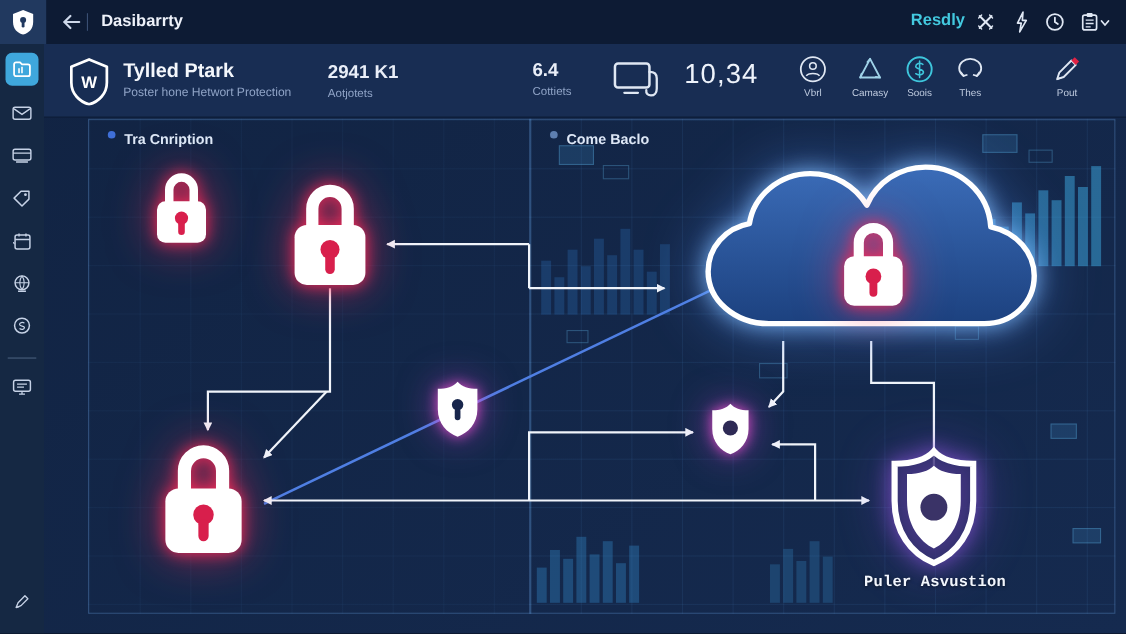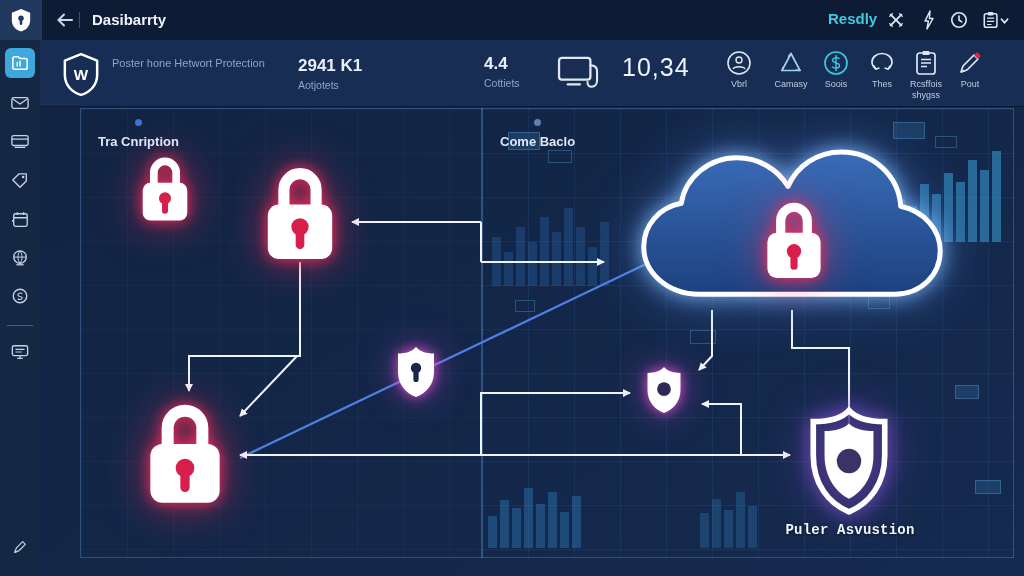--- a/index.html
+++ b/index.html
@@ -31,22 +31,22 @@
   .big-num{font-size:25px;font-weight:300;letter-spacing:1px;color:#eef3fb;}
   .tool{display:flex;flex-direction:column;align-items:center;width:52px;}
   .tool-label{font-size:9px;color:#bfcbdf;margin-top:3px;line-height:1.25;text-align:center;}
   
   .panel{border:1px solid rgba(95,145,205,.38);
          background-image:linear-gradient(rgba(80,150,220,.06) 1px,transparent 1px),
                           linear-gradient(90deg,rgba(80,150,220,.06) 1px,transparent 1px);
          background-size:46px 44px;}
   .panel-right{background-image:linear-gradient(rgba(80,150,220,.10) 1px,transparent 1px),
                           linear-gradient(90deg,rgba(80,150,220,.10) 1px,transparent 1px);}
-  .panel-title{display:flex;align-items:center;gap:8px;font-size:13px;color:#dde7f6;
-               font-weight:600;z-index:6;flex-direction:column;}
+  .panel-title{display:flex;align-items:flex-start;gap:8px;font-size:13px;color:#dde7f6;
+               font-weight:600;z-index:6;}
   .dot{width:7px;height:7px;border-radius:50%;}
   .diagram-label{color:#f2f6fd;font-size:14px;font-weight:600;text-align:center;
                  letter-spacing:.2px;z-index:6;text-shadow:0 1px 3px rgba(0,0,0,.6);line-height:1.5;}
   
   .bars{display:flex;align-items:flex-end;gap:3px;z-index:1;}
   .bars div{width:9px;}
   .crect{border:1px solid rgba(100,190,240,.30);z-index:1;}
   .crect.fill{background:rgba(70,160,220,.18);}
   
   .glow-red{filter:drop-shadow(0 0 7px rgba(255,42,90,.95)) drop-shadow(0 0 20px rgba(255,42,90,.55));}
@@ -304,28 +304,29 @@
       </svg>
     </div>
   </div>
 
   <div class="abs header">
     <svg class="abs" style="left:22px;top:12px;" width="38" height="44" viewBox="0 0 40 46">
       <path d="M20,2 L37,9 V24 C37,35 29,42.5 20,45 C11,42.5 3,35 3,24 V9 Z" fill="none" stroke="#ffffff" stroke-width="2.6" stroke-linejoin="round"></path>
       <text x="20" y="29" text-anchor="middle" font-size="16" font-weight="bold" fill="#ffffff" font-family="Liberation Sans, sans-serif">W</text>
     </svg>
     <div class="abs" style="left:72px;top:14px;">
+      <div class="h-title">Tylled Ptark</div>
       <div class="h-sub">Poster hone Hetwort Protection</div>
     </div>
     <div class="abs" style="left:258px;top:16px;">
       <div class="stat-val">2941 K1</div>
       <div class="stat-lab">Aotjotets</div>
     </div>
     <div class="abs" style="left:444px;top:14px;">
-      <div class="stat-val">4.4</div>
+      <div class="stat-val">6.4</div>
       <div class="stat-lab">Cottiets</div>
     </div>
     <svg class="abs" style="left:516px;top:14px;" width="46" height="38" viewBox="0 0 46 40">
       <rect x="2" y="4" width="33" height="23" rx="3" fill="none" stroke="#dfe7f3" stroke-width="2.4"></rect>
       <path d="M11,32 H24" stroke="#dfe7f3" stroke-width="2.2" stroke-linecap="round"></path>
       <path d="M35,12 c4,0 7,2 7,6 v10 c0,4 -2.5,6.5 -5.5,6.5 c-3,0 -5,-2 -4.5,-5" fill="none" stroke="#dfe7f3" stroke-width="2.2" stroke-linecap="round"></path>
     </svg>
     <div class="abs big-num" style="left:582px;top:13px;">10,34</div>
 
     <div class="abs tool" style="left:673px;top:10px;">
@@ -350,31 +351,20 @@
       </svg>
       <div class="tool-label">Soois</div>
     </div>
     <div class="abs tool" style="left:816px;top:10px;">
       <svg width="26" height="26" viewBox="0 0 26 26">
         <path d="M7,19 c-2.5,-2 -4,-4.3 -4,-7 a10,8.5 0 0 1 20,0 c0,2.7 -1.5,5 -4,7" fill="none" stroke="#dfe7f3" stroke-width="1.7" stroke-linecap="round"></path>
         <path d="M4.5,15.5 L7,19 L10.5,18 M21.5,15.5 L19,19 L15.5,18" fill="none" stroke="#dfe7f3" stroke-width="1.5" stroke-linejoin="round"></path>
       </svg>
       <div class="tool-label">Thes</div>
     </div>
-    <div class="abs tool" style="left:860px;top:10px;">
-      <svg width="26" height="26" viewBox="0 0 26 26">
-        <rect x="4" y="3" width="18" height="21" rx="2.5" fill="none" stroke="#dfe7f3" stroke-width="1.7"></rect>
-        <rect x="9.5" y="1" width="7" height="4" rx="1" fill="#dfe7f3"></rect>
-        <path d="M8,9.5 H18 M8,13 H18 M8,16.5 H14" stroke="#dfe7f3" stroke-width="1.3"></path>
-      </svg>
-      <div class="tool-label">
-        <span>Rcsffois</span><br>
-        <span>shygss</span>
-      </div>
-    </div>
     <div class="abs tool" style="left:904px;top:10px;">
       <svg width="26" height="26" viewBox="0 0 26 26">
         <path d="M4,22 L6,16 L17,5 L21,9 L10,20 Z" fill="none" stroke="#dfe7f3" stroke-width="1.7" stroke-linejoin="round"></path>
         <path d="M4,22 L8,20.5" stroke="#dfe7f3" stroke-width="1.4"></path>
         <path d="M17,5 L20,2 L24,6 L21,9 Z" fill="#e02244"></path>
       </svg>
       <div class="tool-label">Pout</div>
     </div>
   </div>
 

